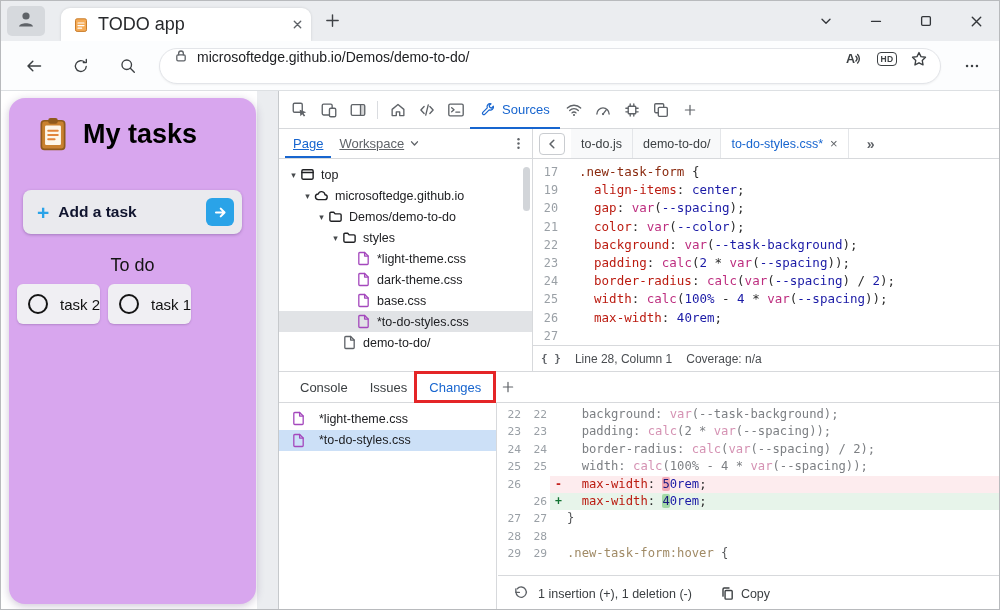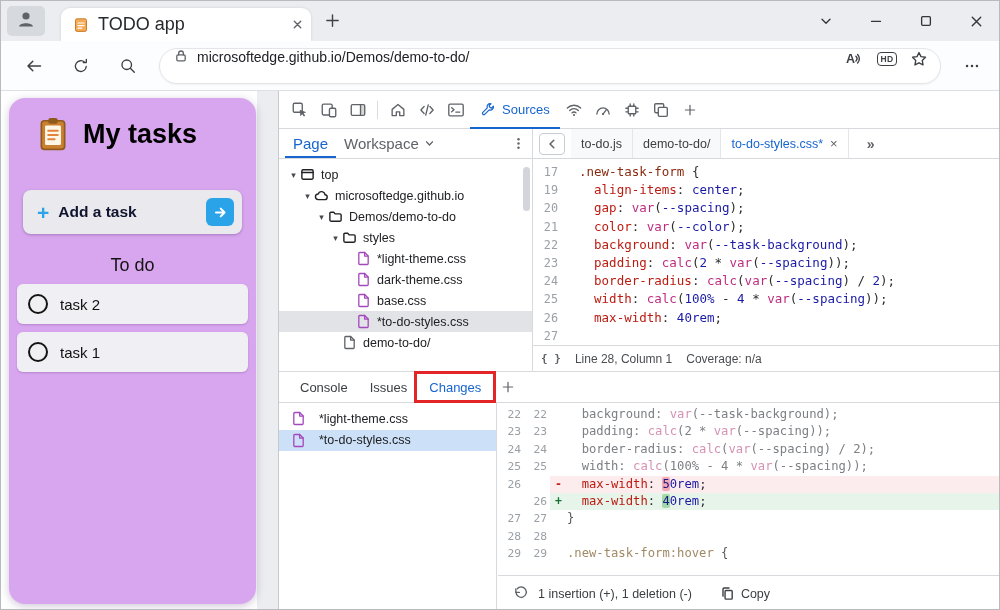--- a/index.html
+++ b/index.html
@@ -27,35 +27,35 @@
   
   .page-bg { position:absolute; left:0; top:90px; width:256px; height:520px; background:#fff; }
   .app-panel { position:absolute; left:8px; top:97px; width:247px; height:506px; border-radius:16px; background:var(--app_panel,#d8a6ee); box-shadow:0 2px 8px rgba(60,30,90,.25); }
   .app-head { position:absolute; left:26px; top:18px; display:flex; align-items:center; gap:12px; }
   .app-title { font-size:27px; font-weight:800; color:#000; }
   .add-btn { position:absolute; left:14px; top:92px; width:219px; height:44px; background:#eaeaee; border-radius:8px; display:flex; align-items:center; padding:0 8px 0 14px; box-shadow:0 1px 3px rgba(70,40,100,.35); }
   .plus { color:var(--app_accent,#2aa3e8); font-size:21px; font-weight:700; margin-right:9px; line-height:1; }
   .add-label { font-size:15.5px; font-weight:700; color:#10142e; flex:1; }
   .arrow-box { width:28px; height:28px; border-radius:6px; background:var(--app_accent,#2aa3e8); display:flex; align-items:center; justify-content:center; }
   .todo-head { position:absolute; top:157px; left:0; width:100%; text-align:center; font-size:18px; font-weight:500; color:#141414; }
-  .task-list { position:absolute; left:8px; top:186px; width:231px; display:flex; flex-direction:column; gap:8px; }
+  .task-list { position:absolute; left:8px; top:186px; width:231px; display:flex; gap:8px; }
   .task { height:40px; background:#f0eff3; border-radius:6px; display:flex; align-items:center; gap:12px; padding-left:11px; font-size:15px; color:#111; box-shadow:0 1px 2px rgba(70,40,100,.25); }
   .task-circle { width:20px; height:20px; border:2.6px solid #141414; border-radius:50%; flex:none; }
 
   
   .devtools { position:absolute; left:256px; top:90px; width:824px; height:520px; background:#fff; border-left:1px solid #c6c9cc; font-size:12.5px; color:#202124;margin-left:21px; }
   .dt-toolbar { position:absolute; top:0; left:0; right:0; height:38px; border-bottom:1px solid var(--border,#d7d9dc); display:flex; align-items:center; padding:0 6px; }
   .icon-btn { width:29px; height:30px; display:flex; align-items:center; justify-content:center; color:#5f6368; flex:none; }
   .dt-sep { width:1px; height:18px; background:#dadce0; margin:0 5px; flex:none; }
   .sources-tab { height:38px; display:flex; align-items:center; gap:6px; padding:2px 10px 0; color:var(--accent_blue,#1765cf); font-size:13px; font-weight:500; border-bottom:2.5px solid var(--accent_blue,#1765cf); flex:none; }
   .dt-right { margin-left:auto; display:flex; }
 
   .dt-subbar { position:absolute; top:38px; left:0; right:0; height:30px; border-bottom:1px solid var(--border,#d7d9dc); display:flex; }
   .nav-head { width:254px; flex:none; border-right:1px solid var(--border,#d7d9dc); display:flex; align-items:center; padding:0 2px 0 6px; }
-  .nav-tab { height:29px; display:flex; align-items:center; gap:5px; padding:0 8px; font-size:15px; color:#5f6368; }
+  .nav-tab { height:29px; display:flex; align-items:center; gap:5px; padding:0 8px; font-size:13px; color:#5f6368;text-decoration:underline; }
   .nav-tab.active { color:var(--accent_blue,#1765cf); font-weight:500; border-bottom:2.5px solid var(--accent_blue,#1765cf); padding-top:2px; }
   .nav-more { margin-left:auto; width:24px; display:flex; justify-content:center; color:#5f6368; }
   .file-tabs { flex:1; display:flex; align-items:center; min-width:0; }
   .toggle-box { width:26px; height:22px; margin:0 6px; border:1px solid #c9ccd0; border-radius:4px; display:flex; align-items:center; justify-content:center; color:#5f6368; flex:none; }
   .ftab-strip { display:flex; height:100%; }
   .ftab { display:flex; align-items:center; gap:7px; padding:0 10px; border-right:1px solid #e4e6e9; font-size:12.5px; color:#3c4043; background:#f8f9fa; white-space:nowrap; }
   .ftab.active { background:#fff; color:var(--accent_blue,#1765cf); }
   .ftab-x { color:#5f6368; font-size:13px; }
   .ovf { margin-left:18px; color:#5f6368; font-size:14px; font-weight:bold; }
 

